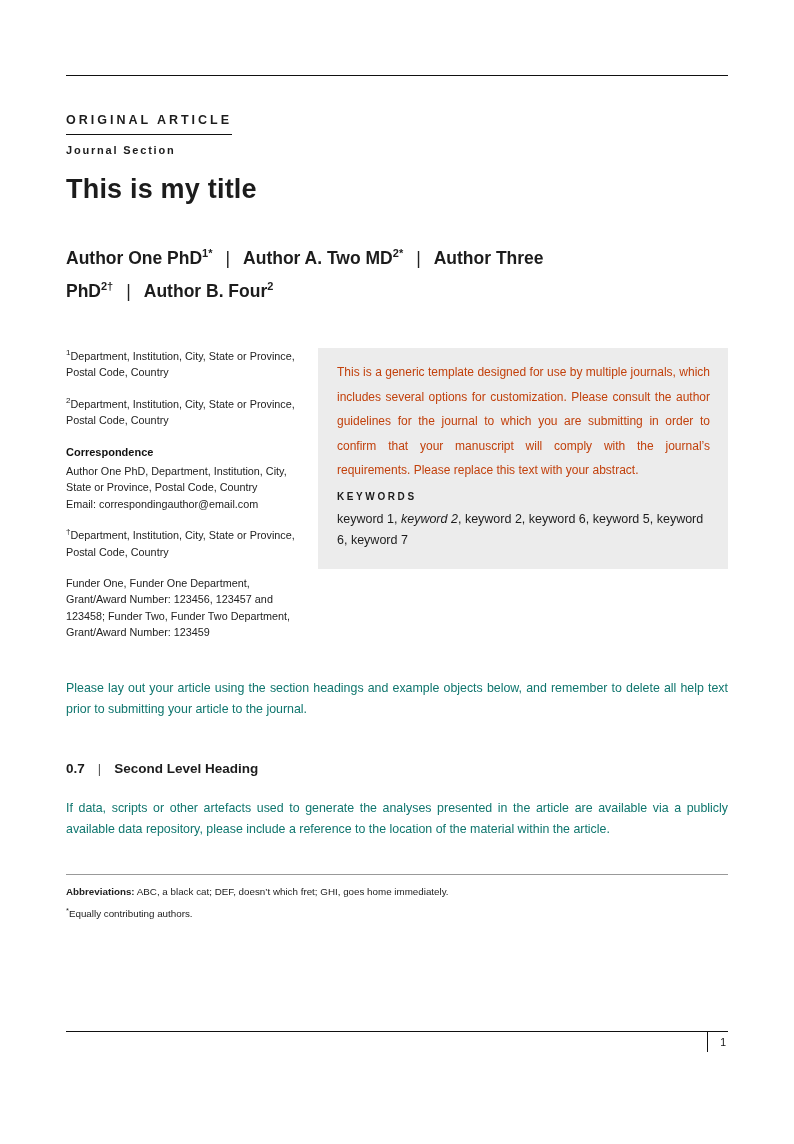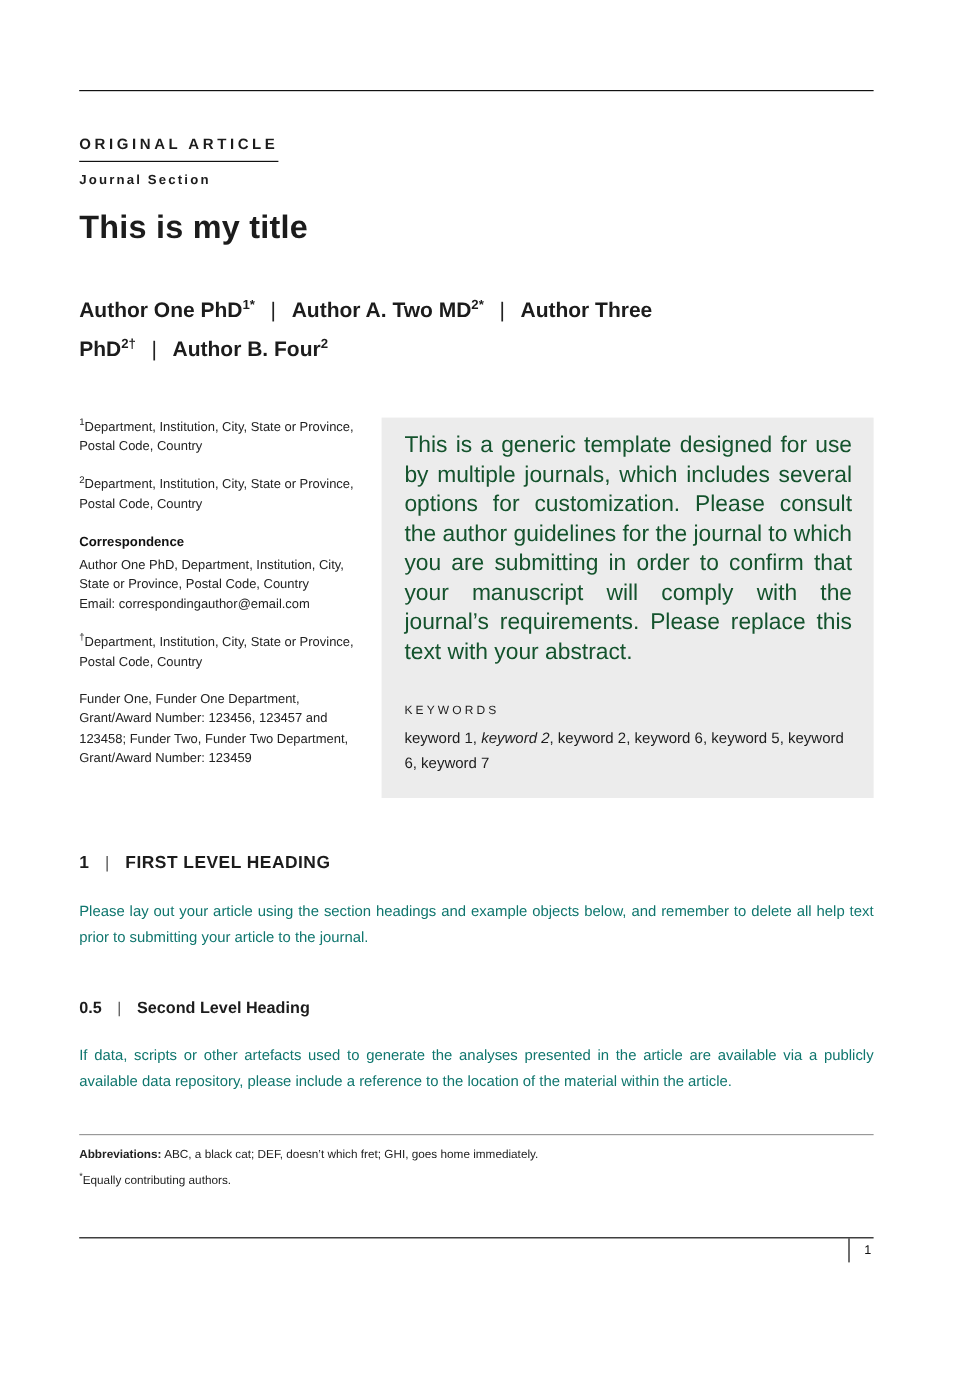--- a/index.html
+++ b/index.html
@@ -64,30 +64,30 @@
   .side-block { margin-bottom: 15px; }
   .side-heading { font-size: 11px; font-weight: 700; margin-bottom: 3px; color: #111; }
 
   .abstract-box {
     flex: 1;
     background: #ececec;
     padding: 12px 18px 18px 19px;
     align-self: flex-start;
   }
   .abstract-text {
-    font-size: 19px;
+    font-size: 12px;
     line-height: 24.5px;
     text-align: justify;
     hyphens: auto;
-    color: #14532d;
+    color: #c2410c;
   }
   .keywords-heading {
-    margin-top: 31px;
+    margin-top: 8px;
     font-size: 10px;
-    font-weight: 400;
+    font-weight: 700;
     letter-spacing: 2.6px;
   }
   .keywords { margin-top: 7px; font-size: 12.5px; line-height: 21px; }
 
   h2.sec1 {
     margin-top: 46px;
     font-size: 14.5px;
     font-weight: 700;
     letter-spacing: 0.4px;
   }
@@ -164,24 +164,23 @@
     </div>
 
     <div class="abstract-box">
       <div class="abstract-text">This is a generic template designed for use by multiple journals, which includes several options for customization. Please consult the author guidelines for the journal to which you are submitting in order to confirm that your manuscript will comply with the journal’s requirements. Please replace this text with your abstract.</div>
       <div class="keywords-heading">KEYWORDS</div>
       <div class="keywords"><span>keyword 1</span>, <span style="font-style: italic;">keyword 2</span>, <span>keyword 2</span>, <span>keyword 6</span>, <span>keyword 5</span>, <span>keyword 6</span>, <span>keyword 7</span></div>
     </div>
 
   </div>
 
-  <h2 class="sec1"><span>1</span><span class="pipe">|</span><span>FIRST LEVEL HEADING</span></h2>
   <p class="body-par">Please lay out your article using the section headings and example objects below, and remember to delete all help text prior to submitting your article to the journal.</p>
 
-  <h3 class="sec2"><span>0.5</span><span class="pipe">|</span><span>Second Level Heading</span></h3>
+  <h3 class="sec2"><span>0.7</span><span class="pipe">|</span><span>Second Level Heading</span></h3>
   <p class="body-par">If data, scripts or other artefacts used to generate the analyses presented in the article are available via a publicly available data repository, please include a reference to the location of the material within the article.</p>
 
   <div class="footnote-divider"></div>
 
   <p class="footnote"><strong>Abbreviations:</strong><span> ABC, a black cat; DEF, doesn’t which fret; GHI, goes home immediately.</span></p>
 
   <p class="footnote"><sup>*</sup><span>Equally contributing authors.</span></p>
 
 </div>
 

